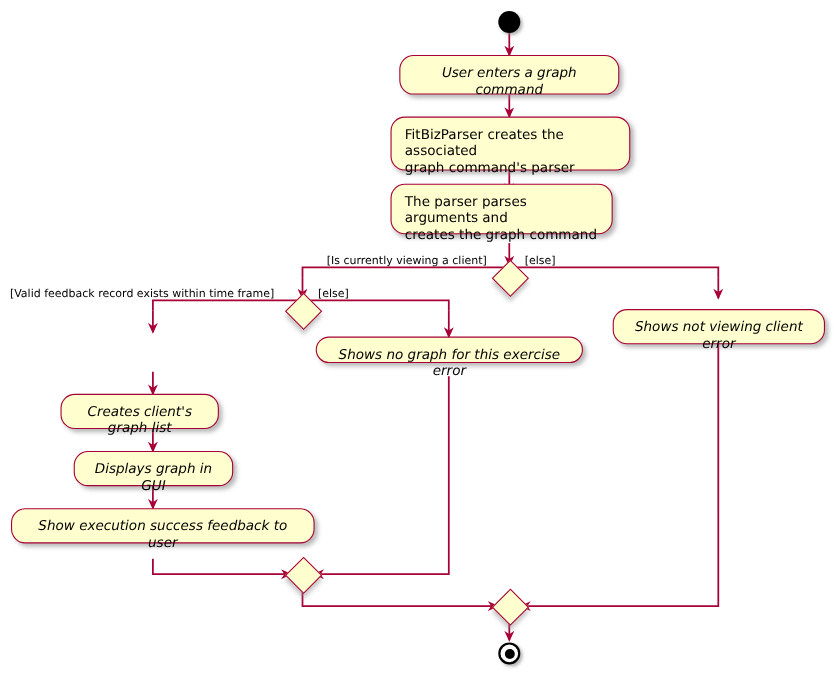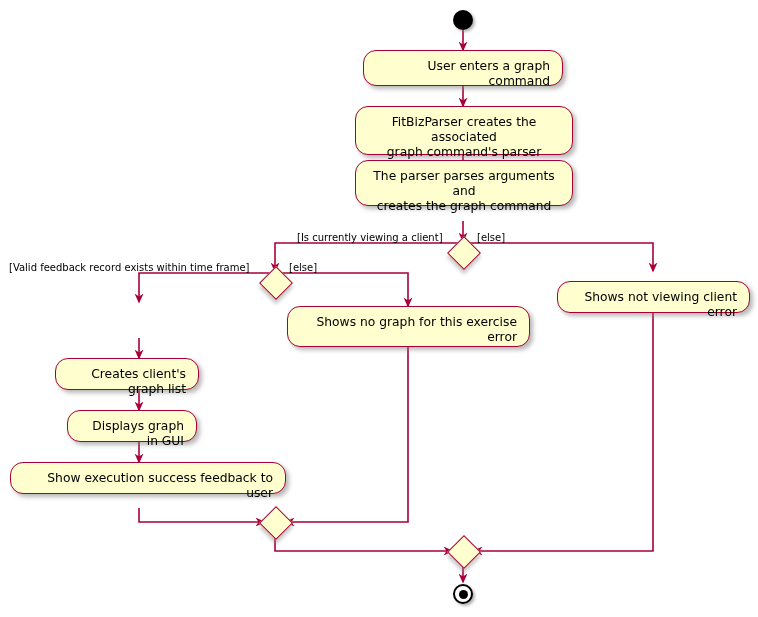--- a/index.html
+++ b/index.html
@@ -32,22 +32,22 @@
     border: 1.3px solid #A80036;
     border-radius: 13px;
     color: #000000;
     font-size: 12.3px;
     line-height: 15px;
     padding: 8px 12px;
     white-space: pre-line;
     box-shadow: 3px 3px 4px rgba(130,130,130,0.55);
     z-index: 5;
   }
-  .node.center { text-align: right; }
-  .node.left   { text-align: center; }
+  .node.center { text-align: center; font-style: italic; }
+  .node.left   { text-align: left; }
 
   
   .diamond {
     position: absolute;
     width: 22px;
     height: 22px;
     background: #FEFECE;
     border: 1.3px solid #A80036;
     transform: rotate(45deg);
     box-shadow: 3px 3px 4px rgba(130,130,130,0.45);
@@ -154,31 +154,31 @@
 
   <div class="start-node" style="left:453px; top:10px;"></div>
 
   <div class="end-node" style="left:453px; top:584px;"></div>
 
   <div class="node center" style="left:363px; top:50px; width:200px; height:36px;">User enters a graph command</div>
 
   <div class="node left" style="left:355px; top:106px; width:218px; height:49px;">FitBizParser creates the associated
 graph command's parser</div>
 
-  <div class="node left" style="left:355px; top:160px; width:218px; height:46px;">The parser parses arguments and
+  <div class="node left" style="left:355px; top:167px; width:202px; height:46px;">The parser parses arguments and
 creates the graph command</div>
 
 
   <div class="node center" style="left:55px; top:358px; width:144px; height:32px;">Creates client's graph list</div>
 
-  <div class="node center" style="left:67px; top:410px; width:130px; height:32px;">Displays graph in GUI</div>
+  <div class="node center" style="left:67px; top:410px; width:145px; height:32px;">Displays graph in GUI</div>
 
   <div class="node center" style="left:10px; top:462px; width:276px; height:32px;">Show execution success feedback to user</div>
 
-  <div class="node center" style="left:287px; top:306px; width:243px; height:41px;">Shows no graph for this exercise error</div>
+  <div class="node center" style="left:287px; top:306px; width:243px; height:24px;">Shows no graph for this exercise error</div>
 
   <div class="node center" style="left:557px; top:271px; width:193px; height:32px;margin-top:10px;">Shows not viewing client error</div>
 
   <div class="diamond" style="left:452px; top:241px;"></div>
 
   <div class="diamond" style="left:264px; top:271px;"></div>
 
   <div class="diamond" style="left:264px; top:511px;"></div>
 
   <div class="diamond" style="left:452px; top:540px;"></div>

